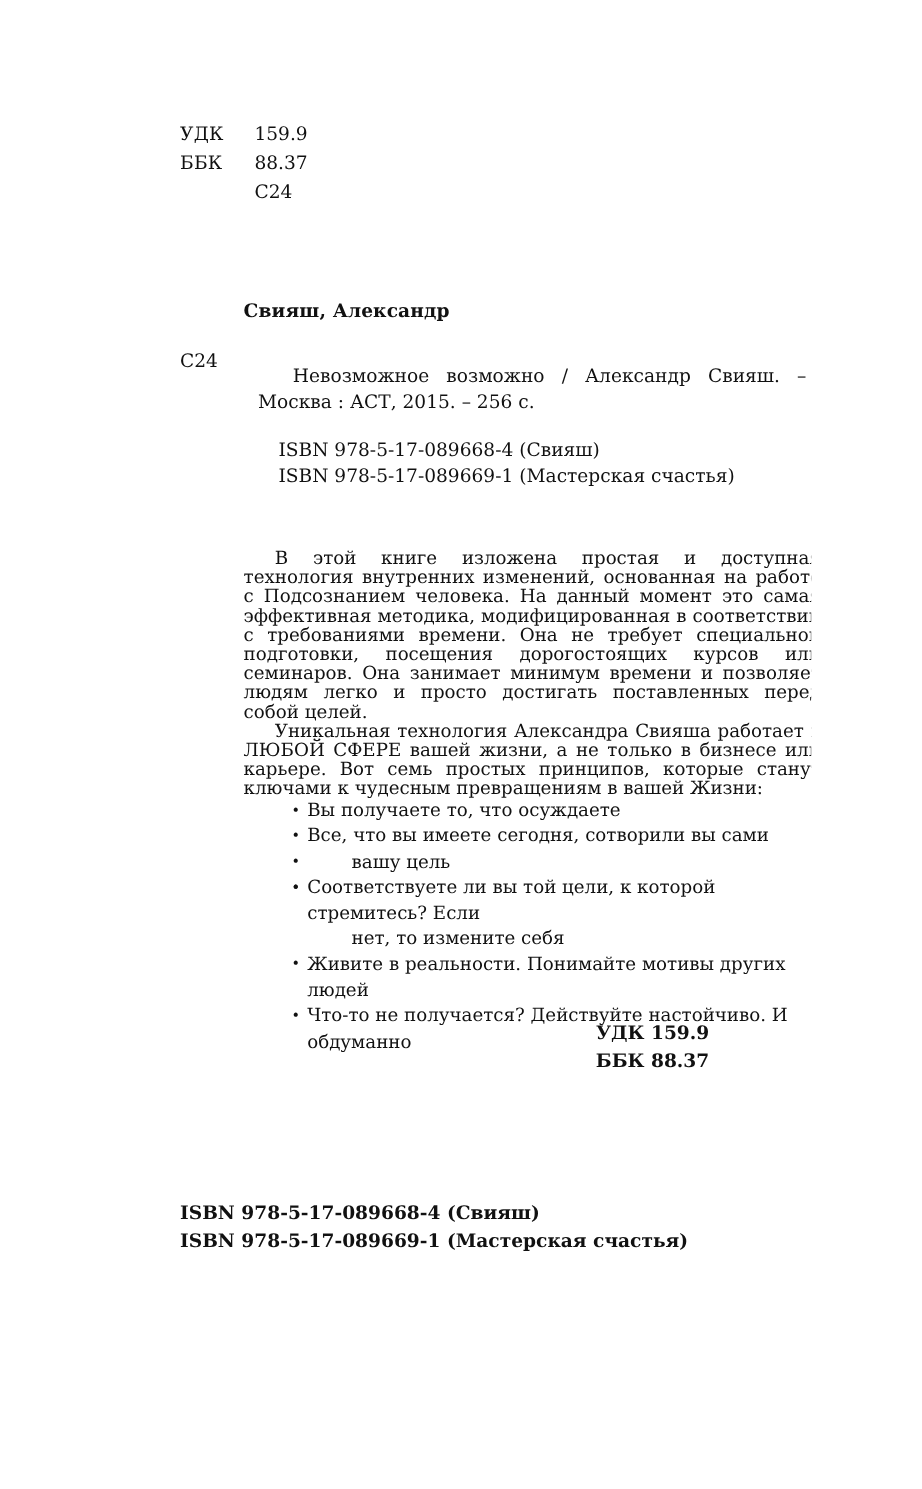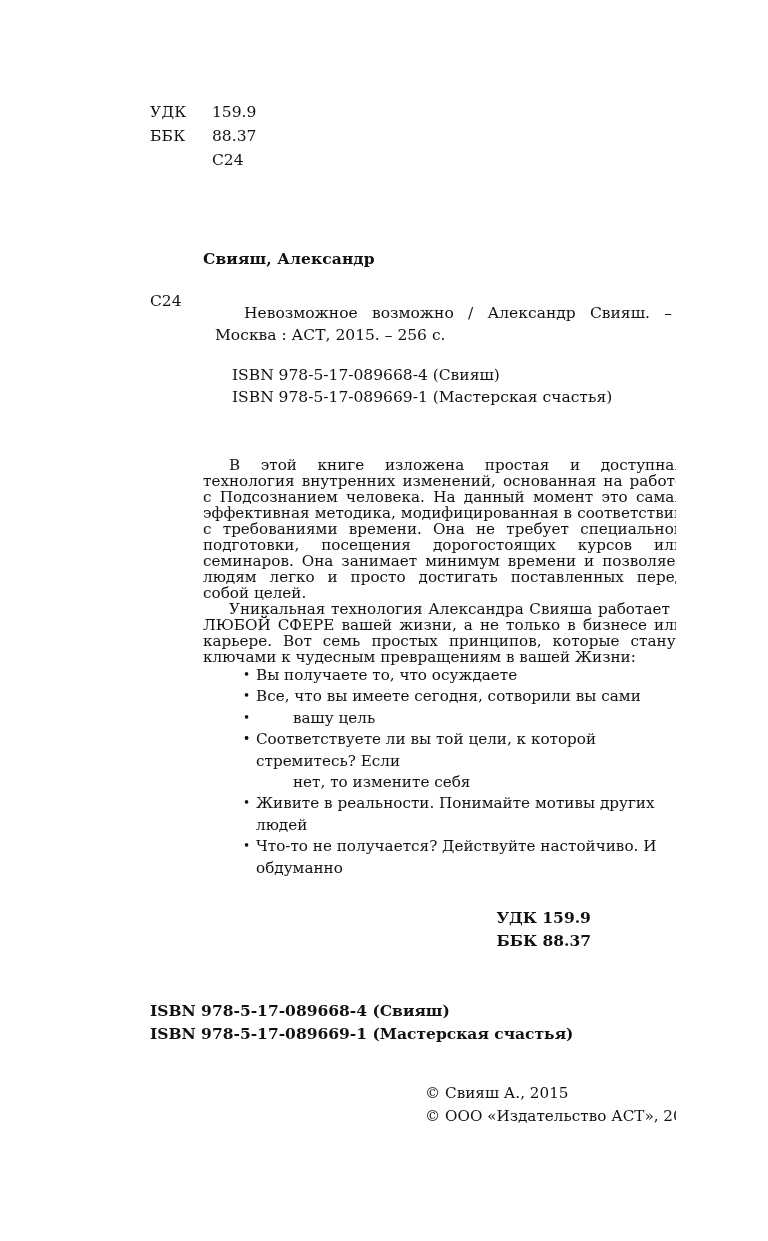--- a/index.html
+++ b/index.html
@@ -138,22 +138,22 @@
   }
   .principles li .li-cont {
     display: block;
     padding-left: 37px;
   }
 
   
   .class-bottom {
     position: absolute;
     right: 85px;
-    top: 906px;
-    text-align: left;
+    top: 849px;
+    text-align: right;
     font-size: 15.5px;
     line-height: 23px;
     font-weight: bold;
   }
 
   
   .isbn-bottom {
     position: absolute;
     left: 150px;
     top: 999px;
@@ -248,18 +248,14 @@
   <div class="class-bottom">
     <div>УДК 159.9</div>
     <div>ББК 88.37</div>
   </div>
 
   <div class="isbn-bottom">
     <div>ISBN 978-5-17-089668-4 (Свияш)</div>
     <div>ISBN 978-5-17-089669-1 (Мастерская счастья)</div>
   </div>
 
-  <div class="copyright">
-    <div>© Свияш А., 2015</div>
-    <div>© ООО «Издательство АСТ», 2015</div>
-  </div>
 
 </div>
 
 </body></html>

